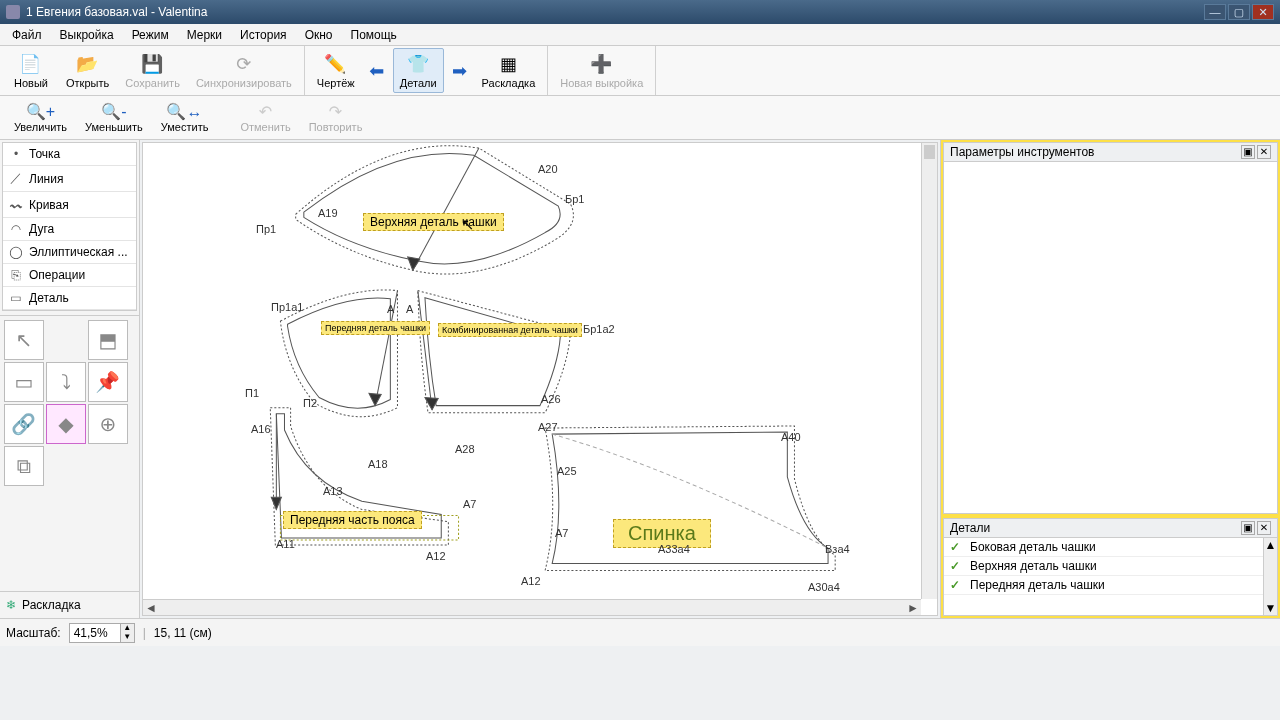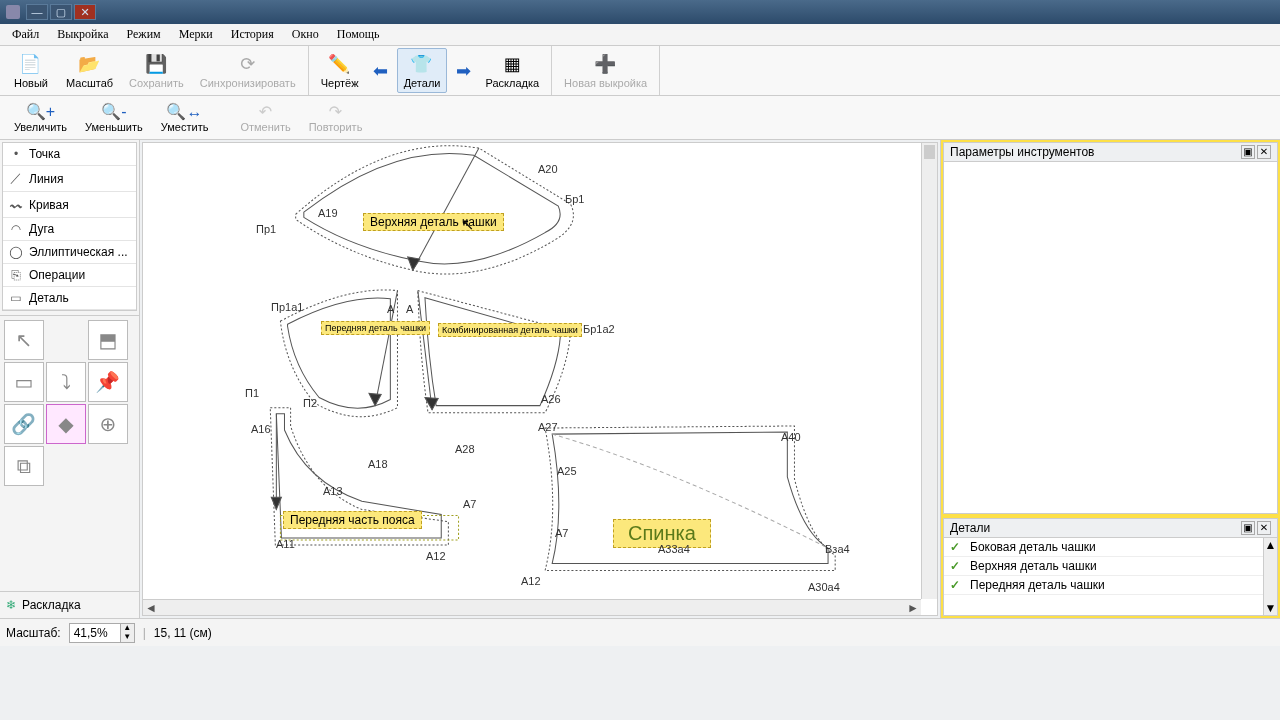--- a/index.html
+++ b/index.html
@@ -4,21 +4,21 @@
 <style>
 * { box-sizing: border-box; margin: 0; padding: 0; font-family: "Segoe UI", Tahoma, sans-serif; font-size: 12px; }
 html, body { width: 1280px; height: 720px; overflow: hidden; background: #eef0f2; }
 .titlebar { height: 24px; background: linear-gradient(#4a6a8a,#2c4a6a); color: #fff; display: flex; align-items: center; padding: 0 6px; }
 .titlebar .icon { width:14px; height:14px; background:#88a; border-radius:2px; margin-right:6px;}
 .titlebar .title { flex:1; }
 .titlebar .winbtns { display:flex; gap:2px;}
 .titlebar .winbtns div { width:22px; height:16px; background:#3b5572; border:1px solid #5a7a9a; color:#cfe0f2; text-align:center; line-height:14px; font-size:11px; cursor:pointer;}
 .titlebar .winbtns .close { background:#a03020;}
 .menubar { height:22px; background:#f4f4f4; border-bottom:1px solid #ccc; display:flex; align-items:center; padding:0 4px; gap:2px;}
-.menubar span { padding:2px 8px; cursor:pointer;font-family:Liberation Serif, serif;}
+.menubar span { padding:2px 8px; cursor:pointer;}
 .toolbar1 { height:50px; background:#f8f8f8; border-bottom:1px solid #ccc; display:flex; align-items:stretch;}
 .tbgroup { display:flex; align-items:stretch; border-right:1px solid #d0d0d0; padding:2px 6px; gap:4px;}
 .tbbtn { display:flex; flex-direction:column; align-items:center; justify-content:center; padding:2px 6px; cursor:pointer; min-width:50px; border-radius:2px;}
 .tbbtn.disabled{color:#aaa; cursor:default;}
 .tbbtn .ico { width:22px; height:22px; display:flex; align-items:center; justify-content:center; font-size:18px;}
 .tbbtn .lbl { font-size:11px; margin-top:2px;}
 .tbbtn.active{background:#e0ecf8; border:1px solid #9ab8d8;}
 .arrow-btn{width:24px;display:flex;align-items:center;justify-content:center;font-size:18px;color:#2060c0;cursor:pointer;}
 .pattern-sel{display:flex;align-items:center;gap:4px;padding:0 8px;}
 .pattern-sel select{border:1px solid #aaa;height:20px;font-size:12px;}
@@ -63,20 +63,21 @@
 .statusbar .scale-spin input{border:none;width:50px;height:18px;padding:0 4px;font-size:12px;}
 .statusbar .scale-spin .spbtns{display:flex;flex-direction:column;}
 .statusbar .scale-spin .spbtns div{width:14px;height:9px;border-left:1px solid #aaa;font-size:8px;text-align:center;line-height:8px;cursor:pointer;background:#eee;}
 svg{position:absolute;inset:0;}
 </style>
 </head>
 <body>
 
 <div class="titlebar">
   <div class="icon"></div>
+  <div class="title">1 Евгения базовая.val - Valentina</div>
   <div class="winbtns">
     <div>—</div>
     <div>▢</div>
     <div class="close">✕</div>
   </div>
 </div>
 
 <div class="menubar">
   <span>Файл</span>
   <span>Выкройка</span>
@@ -88,21 +89,21 @@
 </div>
 
 <div class="toolbar1">
   <div class="tbgroup">
     <div class="tbbtn">
         <div class="ico">📄</div>
         <div class="lbl">Новый</div>
       </div>
     <div class="tbbtn">
         <div class="ico">📂</div>
-        <div class="lbl">Масштаб</div>
+        <div class="lbl">Открыть</div>
       </div>
     <div class="tbbtn disabled">
         <div class="ico">💾</div>
         <div class="lbl">Сохранить</div>
       </div>
     <div class="tbbtn disabled">
         <div class="ico">⟳</div>
         <div class="lbl">Синхронизировать</div>
       </div>
   </div>

